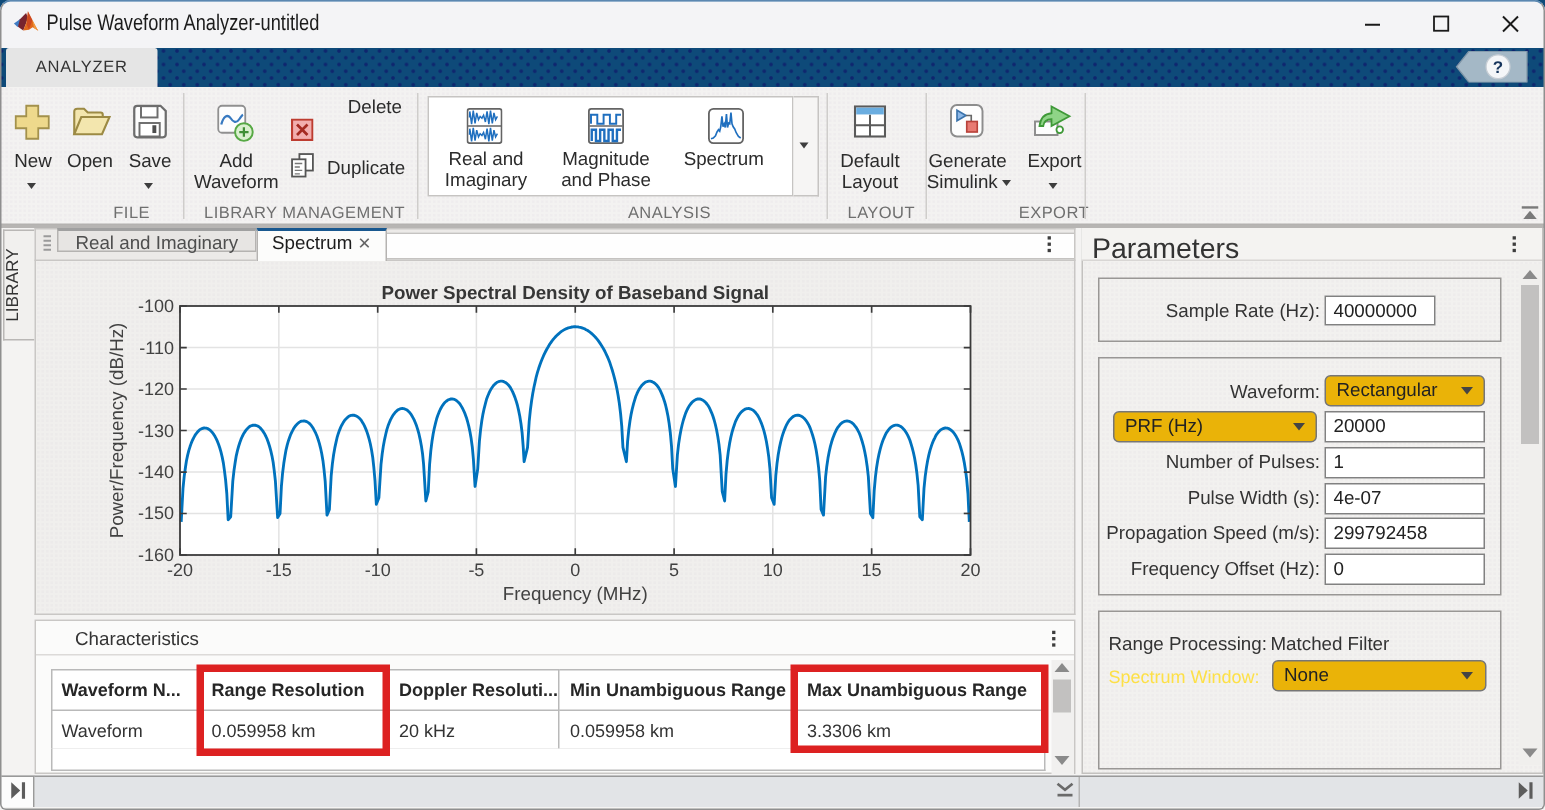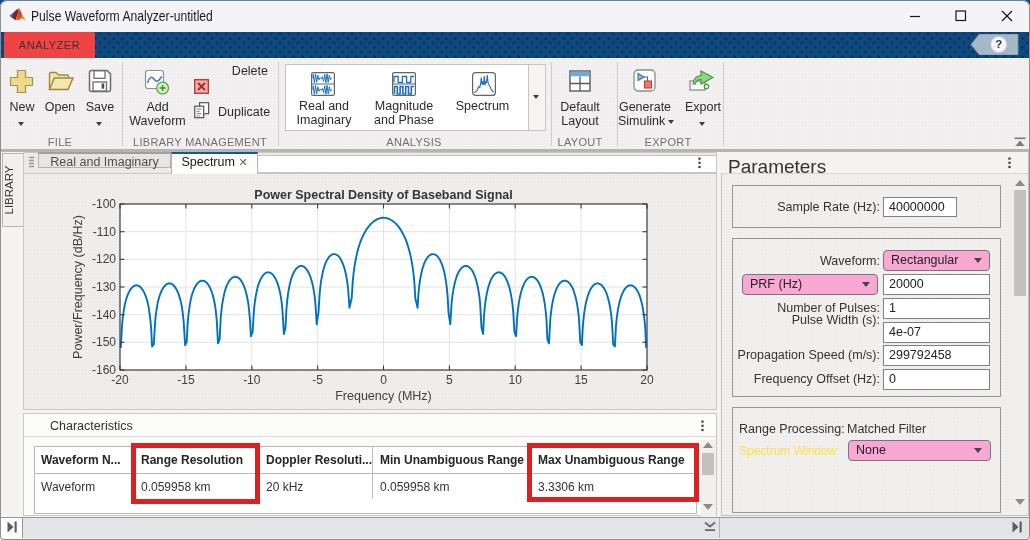--- a/index.html
+++ b/index.html
@@ -2,45 +2,45 @@
 <html><head><meta charset="utf-8"><style>
 *{margin:0;padding:0;box-sizing:border-box}
 html,body{width:1030px;height:540px;overflow:hidden}
 body{font-family:"Liberation Sans",sans-serif;background:#0e4a79;position:relative;font-size:12px;color:#262626}
 .abs{position:absolute}
 
 #titlebar{left:0;top:0;width:1030px;height:32px;background:#f4f4f6;border-radius:7px 7px 0 0;border-top:1px solid #9fc0d8}
 #title-text{left:31px;top:7px;font-size:15px;color:#1b1b1b;transform:scale(.81,1);transform-origin:0 0;white-space:nowrap}
 
 #ribbonrow{left:0;top:32px;width:1030px;height:26px;background:#0e4a79;background-image:radial-gradient(rgba(16,16,104,.62) .9px,rgba(16,16,104,0) 1.5px),radial-gradient(rgba(16,16,104,.62) .9px,rgba(16,16,104,0) 1.5px);background-size:9px 9px,9px 9px;background-position:1px 2px,5.5px 6.5px}
-#antab{left:4px;top:32px;width:91px;height:26px;background:#ef4444;border-radius:2px 2px 0 0;text-align:center;line-height:26px;letter-spacing:.5px;font-size:11px;color:#333}
+#antab{left:4px;top:32px;width:101px;height:26px;background:#e5e5e5;border-radius:2px 2px 0 0;text-align:center;line-height:26px;letter-spacing:.5px;font-size:11px;color:#333}
 #helpbadge{left:968px;top:34px;width:53px;height:21px}
 
 #toolbar{left:0;top:58px;width:1030px;height:92px;background:#f3f2f1;background-image:radial-gradient(rgba(190,175,200,.08) 1px,rgba(190,175,200,0) 1.2px);background-size:3px 3px;border-bottom:1px solid #b4b2b0}
-.seclabel{top:136px;height:12px;font-size:11px;color:#6f6f6f;text-align:center;letter-spacing:.3px}
+.seclabel{top:136px;height:12px;font-size:11px;color:#6f6f6f;text-align:right;letter-spacing:.3px}
 .vsep{top:62px;width:1px;height:84px;background:#cfcdcb}
 .tool-label{font-size:12.5px;color:#2b2b2b;text-align:center;line-height:13.5px}
 .darr{width:0;height:0;border-left:3.5px solid transparent;border-right:3.5px solid transparent;border-top:4px solid #3d3d3d}
 
 #gallery{left:285px;top:64px;width:244px;height:67px;background:#fff;border:1px solid #c6c4c2}
 #gal-arrow{left:529px;top:64px;width:17px;height:67px;background:#f6f5f4;border:1px solid #c6c4c2;border-left:none}
 
 #mainbg{left:0;top:150px;width:1030px;height:390px;background:#f4f3f2}
 #tabrow-line{left:0;top:150px;width:1030px;height:2px;background:#b7b5b3}
 #status{left:1px;top:517px;width:1028px;height:21px;background:#e2e4e7;border-top:1px solid #999}
 #winborder{left:0;top:0;width:1030px;height:540px;border:1px solid #8f8f8f;border-top-color:#5b87b0;border-radius:7px 7px 4px 4px;pointer-events:none;z-index:99}
 
 .doctab{top:152px;height:16px;font-size:12.5px;color:#444;text-align:center}
 
 #plotpanel{left:23px;top:174px;width:694px;height:236px;background:#f0efed;background-image:radial-gradient(rgba(185,175,195,.07) 1px,rgba(185,175,195,0) 1.2px);background-size:3px 3px;border:1px solid #c9c7c5;border-top:none}
 #charpanel{left:23px;top:413px;width:694px;height:103px;background:#fbfbfa;border:1px solid #c9c7c5}
 #rightpanel{left:721px;top:152px;width:308px;height:364px;background:#f2f1ef;background-image:radial-gradient(rgba(185,175,195,.07) 1px,rgba(185,175,195,0) 1.2px);background-size:3px 3px;border:1px solid #c3c1bf}
 .fieldlabel{font-size:12.5px;color:#333;text-align:right}
 .txtfield{background:#fff;border:1px solid #818181;font-size:12.5px;color:#222;padding:2px 0 0 5px}
-.dropdown{background:#f9a8d4;border:1px solid #767676;border-radius:4px;font-size:12.5px;color:#222;padding:2px 0 0 7px}
+.dropdown{background:#eab308;border:1px solid #767676;border-radius:4px;font-size:12.5px;color:#222;padding:2px 0 0 7px}
 .groupbox{left:732px;width:269px;border:1px solid #999795}
 .dd-caret{width:0;height:0;border-left:4.5px solid transparent;border-right:4.5px solid transparent;border-top:5px solid #444}
 </style></head>
 <body>
 <div class="abs" id="titlebar"></div>
 <svg class="abs" style="left:9px;top:7px" width="17" height="16" viewBox="0 0 17 16">
  <polygon points="0.3,8.6 4.3,5.8 6.2,7.5 2.7,11" fill="#3f7cc4"></polygon>
  <polygon points="4.3,5.8 8.4,1.7 9.6,4.6 8.6,8 6.5,13.3 3,10.8" fill="#78232e"></polygon>
  <polygon points="9.6,0.5 15,11 16.5,13.5 12.8,11.2 10.3,12.8 6.5,13.3 8.6,8 Z" fill="#e0681c"></polygon>
  <polygon points="9.6,0.5 12.6,6.4 11,10.9 10.3,12.8 8.9,9.7" fill="#c03022" opacity="0.55"></polygon>
@@ -309,21 +309,21 @@
 
 <div class="abs groupbox" style="top:238px;height:159px"></div>
 <div class="abs fieldlabel" style="left:740px;top:254px;width:140px">Waveform:</div>
 <div class="abs dropdown" style="left:883px;top:250px;width:107px;height:21px">Rectangular</div>
 <div class="abs dd-caret" style="left:974px;top:258px"></div>
 <div class="abs dropdown" style="left:742px;top:274px;width:136px;height:21px">PRF (Hz)</div>
 <div class="abs dd-caret" style="left:862px;top:282px"></div>
 <div class="abs txtfield" style="left:883px;top:274px;width:107px;height:21px">20000</div>
 <div class="abs fieldlabel" style="left:740px;top:301px;width:140px">Number of Pulses:</div>
 <div class="abs txtfield" style="left:883px;top:298px;width:107px;height:21px">1</div>
-<div class="abs fieldlabel" style="left:740px;top:313px;width:140px">Pulse Width (s):</div>
+<div class="abs fieldlabel" style="left:740px;top:325px;width:140px">Pulse Width (s):</div>
 <div class="abs txtfield" style="left:883px;top:322px;width:107px;height:21px">4e-07</div>
 <div class="abs fieldlabel" style="left:713px;top:348px;width:167px">Propagation Speed (m/s):</div>
 <div class="abs txtfield" style="left:883px;top:345px;width:107px;height:21px">299792458</div>
 <div class="abs fieldlabel" style="left:740px;top:372px;width:140px">Frequency Offset (Hz):</div>
 <div class="abs txtfield" style="left:883px;top:369px;width:107px;height:21px">0</div>
 
 <div class="abs groupbox" style="top:407px;height:106px"></div>
 <div class="abs" style="left:739px;top:422px;font-size:12.5px;color:#333">Range Processing:</div>
 <div class="abs" style="left:847px;top:422px;font-size:12.5px;color:#333">Matched Filter</div>
 <div class="abs" style="left:739px;top:444px;font-size:12px;color:#fde047">Spectrum Window:</div>

